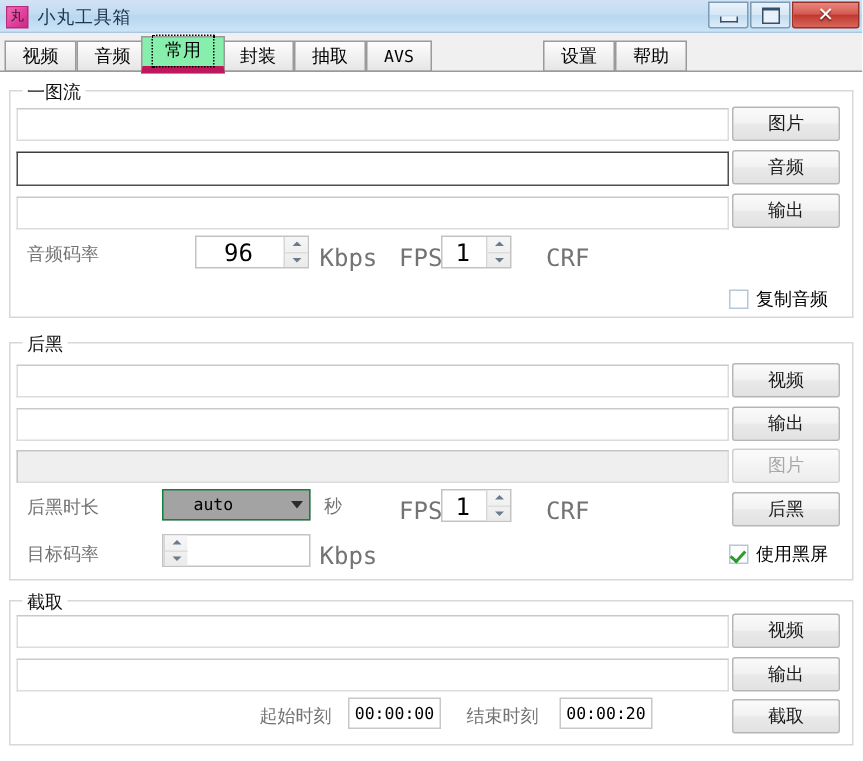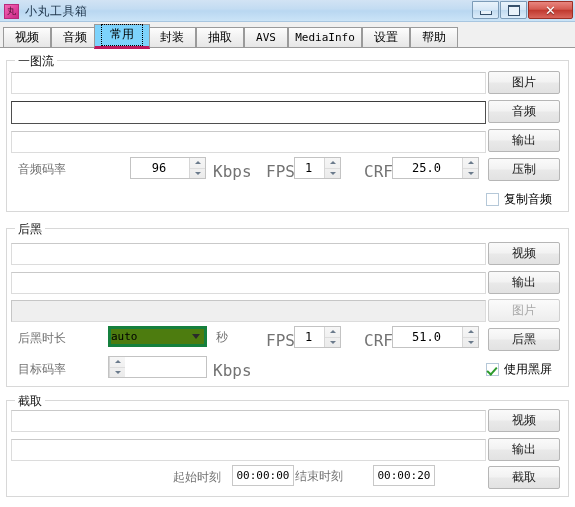--- a/index.html
+++ b/index.html
@@ -110,22 +110,22 @@
     border: 1px solid #9a9a9a;
     border-bottom: 1px solid #9a9a9a;
     display: flex; align-items: center; justify-content: center;
     font-size: 12px;
     color: #000000;
     white-space: nowrap;
   }
   .tab.selected {
     top: 0px;
     height: 25px;
-    background: #7dd3fc;
-    border-bottom: 3px solid #be185d;
+    background: #86efac;
+    border-bottom: 5px solid #be185d;
     z-index: 5;
   }
   .tab.selected .tab-inner {
     border: 1px dotted #000000;
     padding: 1px 8px 2px 8px;
     margin-bottom: 2px;
   }
   .tab-inner { padding: 0 2px; }
   .tab.latin { font-family: "DejaVu Sans Mono", "Liberation Mono", monospace; font-size: 11px; }
 
@@ -189,21 +189,21 @@
     box-sizing: border-box;
     background: #ffffff;
     border: 1px solid #c3c3c3;
     display: flex;
     align-items: stretch;
   }
   .numbox .nval {
     flex: 1;
     display: flex; align-items: center; justify-content: center;
     font-family: "DejaVu Sans Mono", "Liberation Mono", monospace;
-    font-size: 12px;
+    font-size: 16px;
     color: #000;
     padding-right: 2px;
   }
   .spinner {
     width: 15px;
     background: linear-gradient(to bottom, #f6f6f6, #ebebeb);
     border-left: 1px solid #d6d6d6;
     display: flex; flex-direction: column;
   }
   .spin-half {
@@ -233,24 +233,24 @@
     display: flex; align-items: center; justify-content: center;
     font-family: "DejaVu Sans Mono", "Liberation Mono", monospace;
     font-size: 11px;
     color: #000;
   }
 
   
   .combo {
     position: absolute;
     box-sizing: border-box;
-    background: #4d7c0f;
-    border: 3px solid #15803d;
+    background: #a3a3a3;
+    border: 1px solid #15803d;
     display: flex; align-items: center;
-    padding-left: 0;
+    padding-left: 20px;
     font-family: "DejaVu Sans Mono", "Liberation Mono", monospace;
     font-size: 11px;
     color: #000;
   }
   .combo .cval { flex: 1; }
   .combo .carrow {
     width: 16px;
     display: flex; align-items: center; justify-content: center;
   }
   .tri-down {
@@ -353,23 +353,20 @@
       </div>
     <div class="tab" style="left:148px; width:48px;">
         <span class="tab-inner">封装</span>
       </div>
     <div class="tab" style="left:196px; width:48px;">
         <span class="tab-inner">抽取</span>
       </div>
     <div class="tab latin" style="left:244px; width:44px;">
         <span class="tab-inner">AVS</span>
       </div>
-    <div class="tab latin" style="left:288px; width:74px;">
-        <span class="tab-inner">MediaInfo</span>
-      </div>
     <div class="tab" style="left:362px; width:48px;">
         <span class="tab-inner">设置</span>
       </div>
     <div class="tab" style="left:410px; width:48px;">
         <span class="tab-inner">帮助</span>
       </div>
   </div>
   <div id="tabline"></div>
 
   <div id="client">
@@ -404,36 +401,24 @@
         <div class="spin-half top">
             <i class="arrow-up"></i>
           </div>
         <div class="spin-half">
             <i class="arrow-down"></i>
           </div>
       </div>
     </div>
 
     <div class="lbl mono" style="left:364px; top:116px;">CRF</div>
-    <div class="numbox" style="left:392px; top:109px; width:87px; height:22px;">
-      <div class="nval">25.0</div>
-      <div class="spinner">
-        <div class="spin-half top">
-            <i class="arrow-up"></i>
-          </div>
-        <div class="spin-half">
-            <i class="arrow-down"></i>
-          </div>
-      </div>
-    </div>
 
     <div class="btn" style="left:488px; top:23px; width:72px; height:23px;">图片</div>
     <div class="btn" style="left:488px; top:52px; width:72px; height:23px;">音频</div>
     <div class="btn" style="left:488px; top:81px; width:72px; height:23px;">输出</div>
-    <div class="btn" style="left:488px; top:110px; width:72px; height:23px;">压制</div>
 
     <div class="chk" style="left:486px; top:143px;">
       <span class="chk-box"></span>
       <span class="chk-label">复制音频</span>
     </div>
 
     <div class="groupbox" style="left:6px; top:180px; width:563px; height:159px;">
       <div class="group-title">后黑</div>
     </div>
 
@@ -457,31 +442,20 @@
         <div class="spin-half top">
             <i class="arrow-up"></i>
           </div>
         <div class="spin-half">
             <i class="arrow-down"></i>
           </div>
       </div>
     </div>
 
     <div class="lbl mono" style="left:364px; top:285px;">CRF</div>
-    <div class="numbox" style="left:392px; top:278px; width:87px; height:22px;">
-      <div class="nval">51.0</div>
-      <div class="spinner">
-        <div class="spin-half top">
-            <i class="arrow-up"></i>
-          </div>
-        <div class="spin-half">
-            <i class="arrow-down"></i>
-          </div>
-      </div>
-    </div>
 
     <div class="lbl" style="left:18px; top:315px;text-align:right;">目标码率</div>
     <div class="numbox" style="left:108px; top:308px; width:99px; height:22px;">
       <div class="spinner">
         <div class="spin-half top">
             <i class="arrow-up"></i>
           </div>
         <div class="spin-half">
             <i class="arrow-down"></i>
           </div>
@@ -502,21 +476,21 @@
     <div class="groupbox" style="left:6px; top:352px; width:563px; height:97px;">
       <div class="group-title">截取</div>
     </div>
 
     <div class="tbox" style="left:11px; top:362px; width:475px; height:22px;"></div>
     <div class="tbox" style="left:11px; top:391px; width:475px; height:22px;"></div>
 
     <div class="lbl" style="left:173px; top:423px;">起始时刻</div>
     <div class="timebox" style="left:232px; top:417px; width:62px; height:21px;">00:00:00</div>
 
-    <div class="lbl" style="left:295px; top:423px;font-family:Liberation Mono, monospace;">结束时刻</div>
+    <div class="lbl" style="left:311px; top:423px;">结束时刻</div>
     <div class="timebox" style="left:373px; top:417px; width:62px; height:21px;">00:00:20</div>
 
     <div class="btn" style="left:488px; top:361px; width:72px; height:23px;">视频</div>
     <div class="btn" style="left:488px; top:390px; width:72px; height:23px;">输出</div>
     <div class="btn" style="left:488px; top:418px; width:72px; height:23px;">截取</div>
 
   </div>
 </div>
 
 </body></html>

